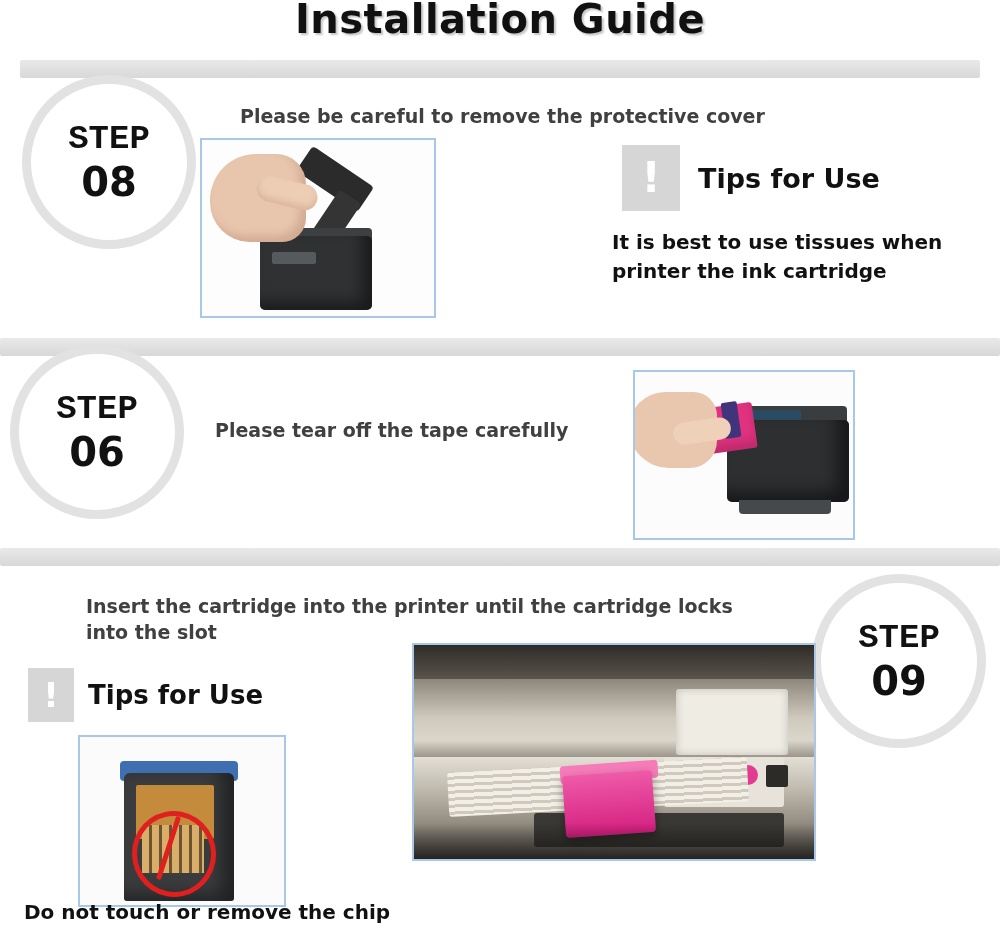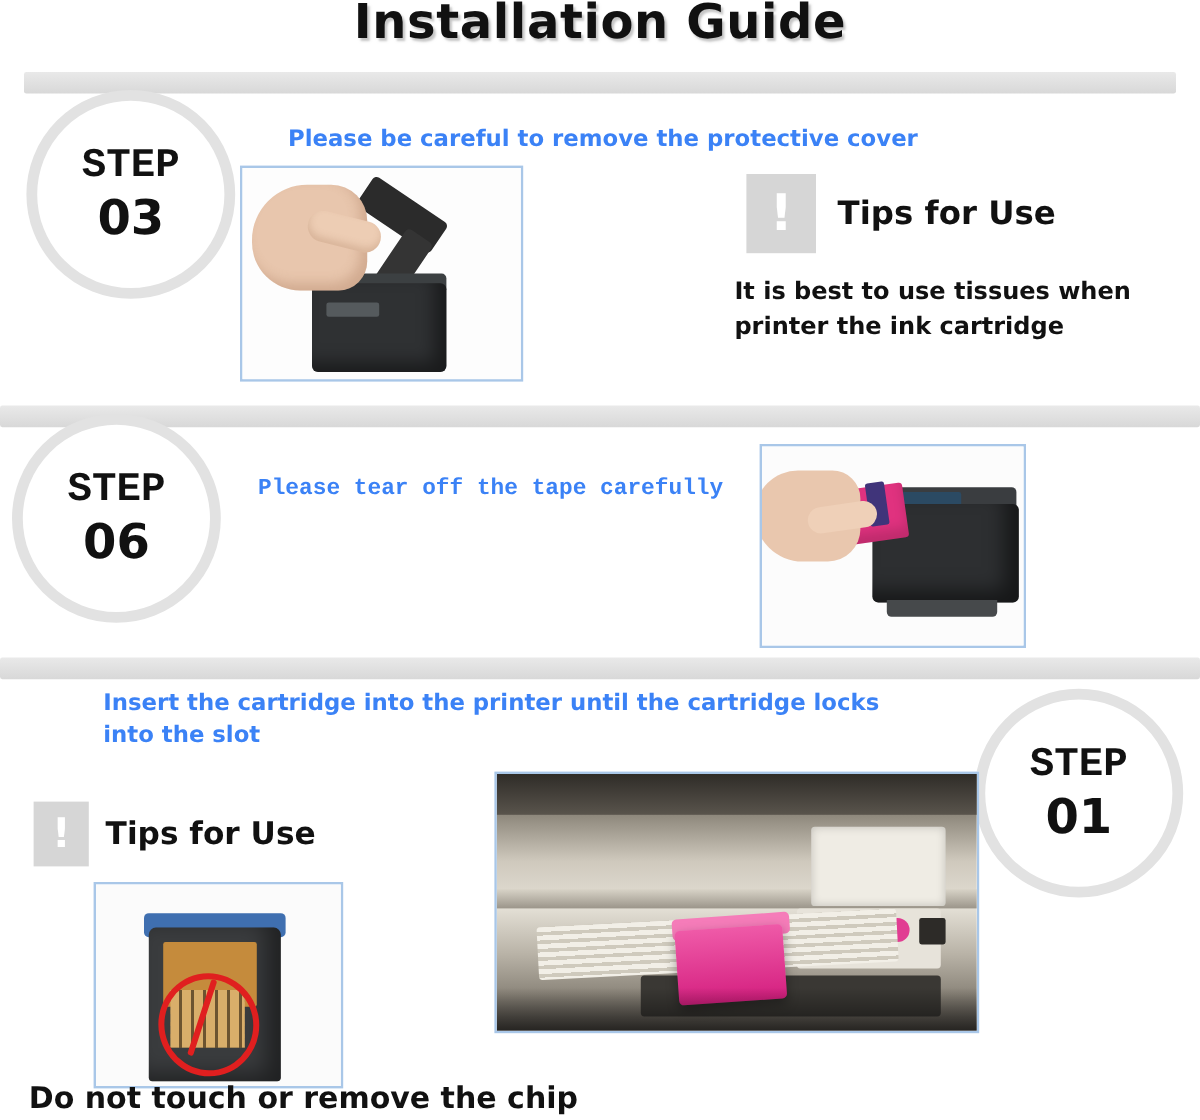--- a/index.html
+++ b/index.html
@@ -63,26 +63,26 @@
 
   #step1 { top: 75px;  left: 22px;  width: 174px; height: 174px; }
   #step2 { top: 345px; left: 10px;  width: 174px; height: 174px; }
   #step3 { top: 574px; left: 812px; width: 174px; height: 174px; }
 
   
   .instr {
     position: absolute;
     font-size: 19px;
     font-weight: bold;
-    color: #3b82f6;
+    color: #404040;
     line-height: 1.35;
   }
   #instr1 { top: 104px; left: 240px; width: 600px; }
-  #instr2 { top: 395px; left: 215px; width: 420px; font-family: Liberation Mono, monospace; }
-  #instr3 { top: 574px; left: 86px;  width: 690px; }
+  #instr2 { top: 418px; left: 215px; width: 420px; }
+  #instr3 { top: 594px; left: 86px;  width: 690px; }
 
   
   .tips-row {
     position: absolute;
     display: flex;
     align-items: center;
   }
   .tips-badge {
     width: 58px;
     height: 66px;
@@ -111,21 +111,21 @@
     position: absolute;
     font-size: 20px;
     font-weight: bold;
     line-height: 1.45;
     color: #111;
   }
   #tips1-text { top: 228px; left: 612px; width: 370px; }
 
   .caption {
     position: absolute;
-    font-size: 25px;
+    font-size: 20px;
     font-weight: bold;
     color: #111;
   }
   #caption3 { top: 900px; left: 24px; }
 
   
   .photo {
     position: absolute;
     border: 2px solid #a9c7e8;
     box-sizing: border-box;
@@ -304,21 +304,21 @@
 <body>
 
 <div class="title">Installation Guide</div>
 
 <div class="band b1"></div>
 <div class="band b2"></div>
 <div class="band b3"></div>
 
 <div class="step-circle" id="step1">
   <span class="s-word">STEP</span>
-  <span class="s-num">03</span>
+  <span class="s-num">08</span>
 </div>
 <div class="instr" id="instr1">Please be careful to remove the protective cover</div>
 
 <div class="photo" id="photo1">
   <div class="p1-bg"></div>
   <div class="p1-cover"></div>
   <div class="p1-cover2"></div>
   <div class="p1-cart-top"></div>
   <div class="p1-cart"></div>
   <div class="p1-label"></div>
@@ -345,21 +345,21 @@
   <div class="p2-cart"></div>
   <div class="p2-foot"></div>
   <div class="p2-tape"></div>
   <div class="p2-tape-strip"></div>
   <div class="p2-hand"></div>
   <div class="p2-finger"></div>
 </div>
 
 <div class="step-circle" id="step3">
   <span class="s-word">STEP</span>
-  <span class="s-num">01</span>
+  <span class="s-num">09</span>
 </div>
 <div class="instr" id="instr3">Insert the cartridge into the printer until the cartridge locks into the slot</div>
 
 <div class="tips-row" id="tips2-row">
   <span class="tips-badge small">!</span>
   <span class="tips-label">Tips for Use</span>
 </div>
 
 <div class="photo" id="photo3">
   <div class="p3-bg"></div>

